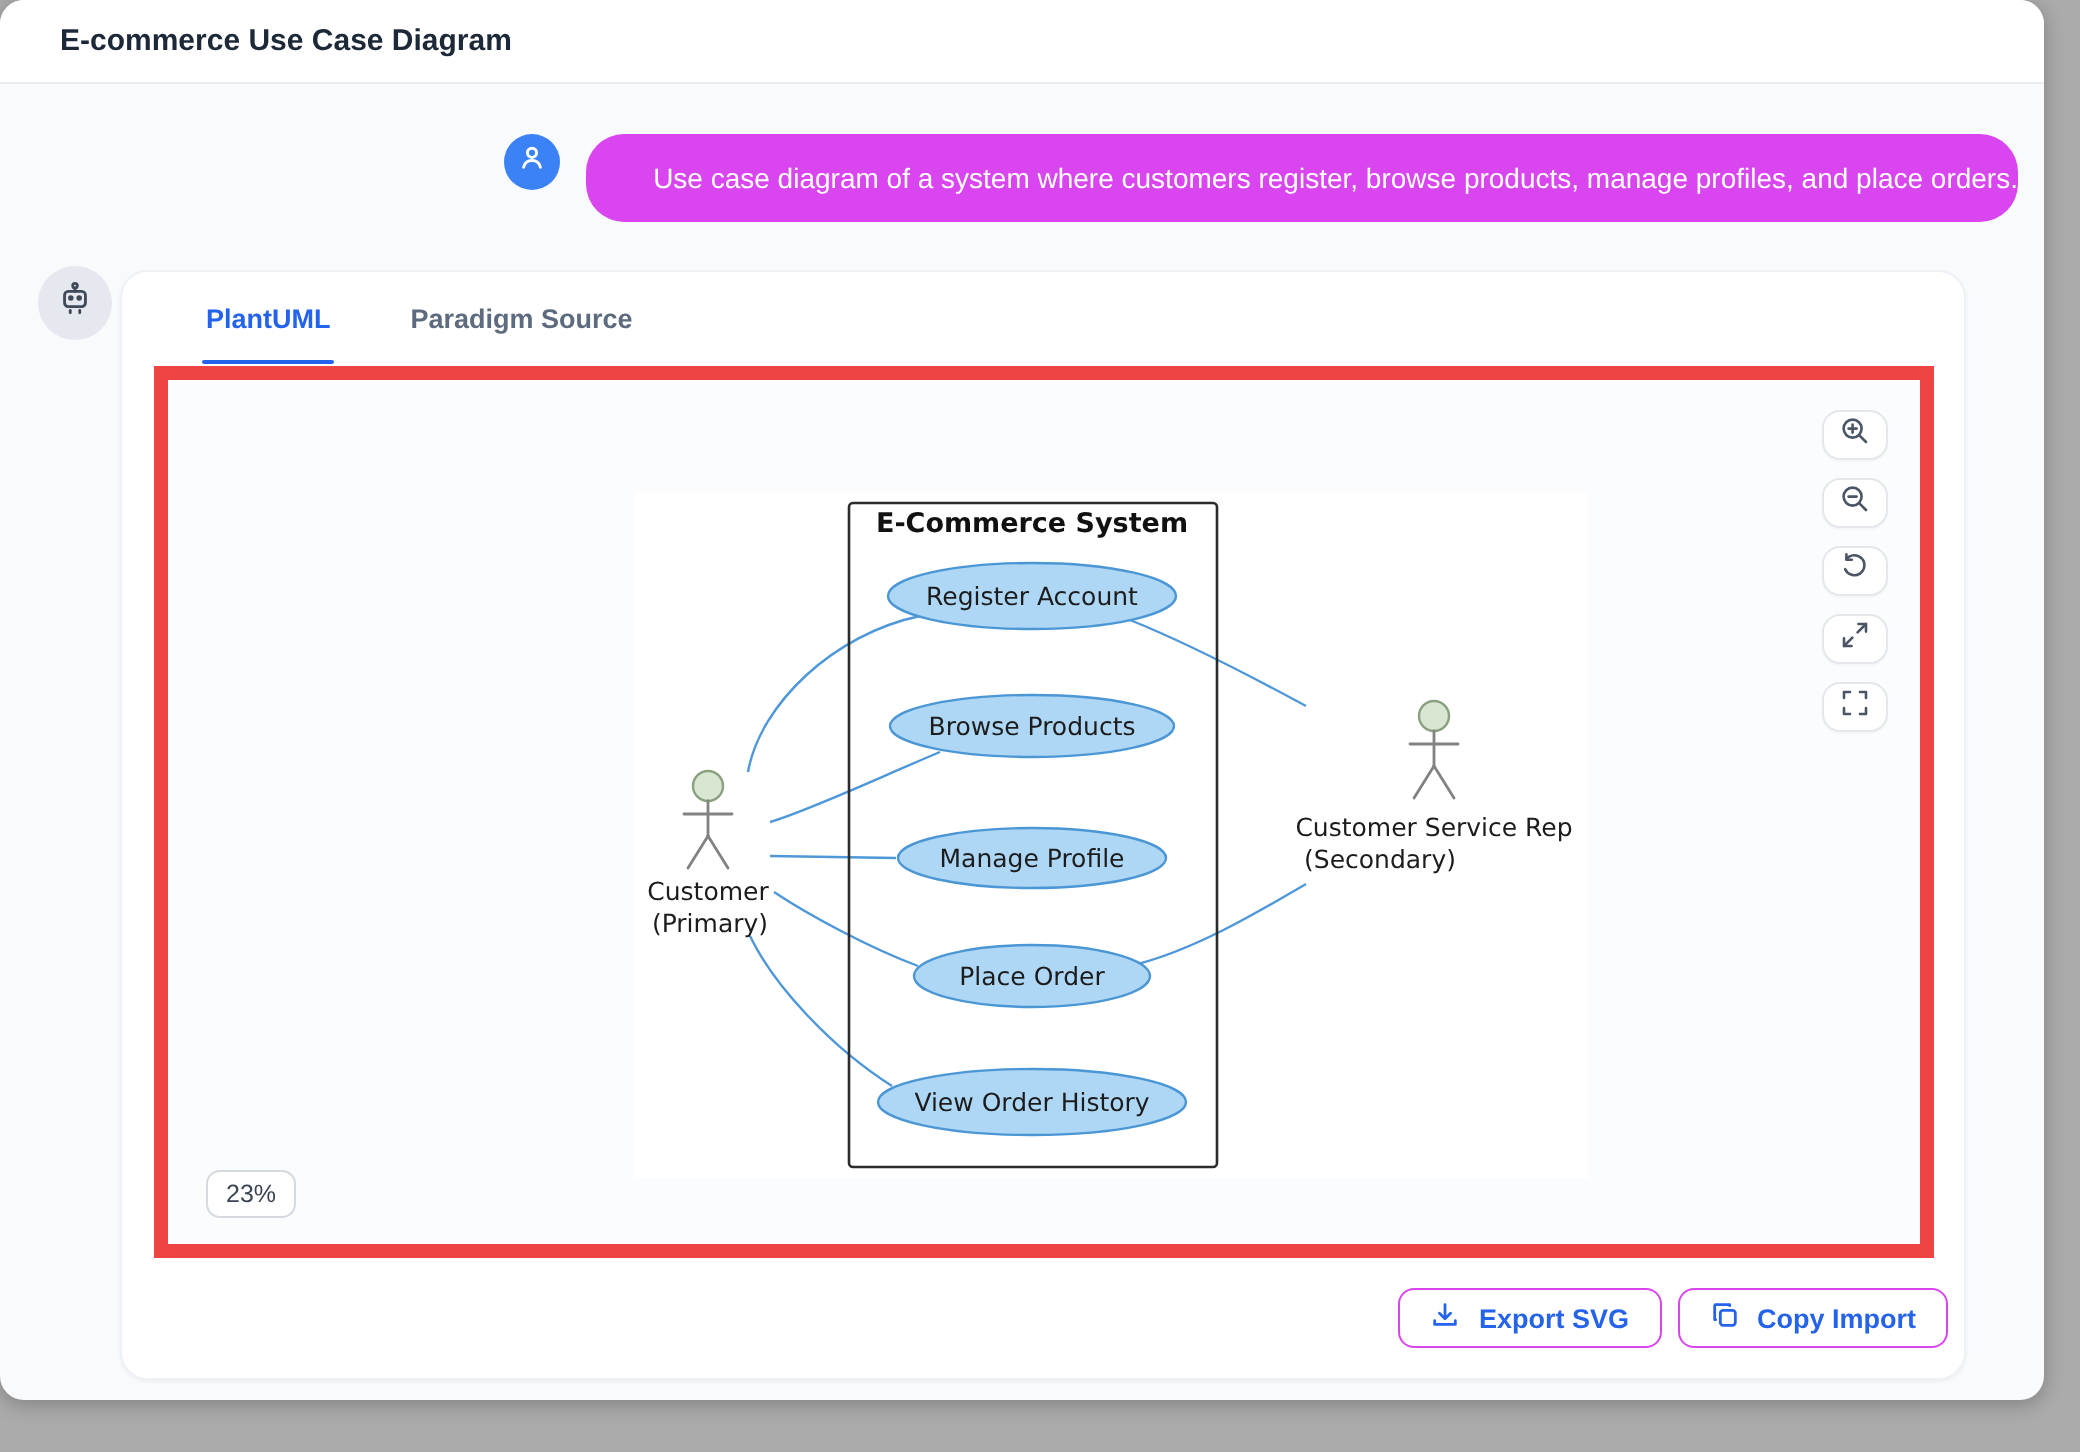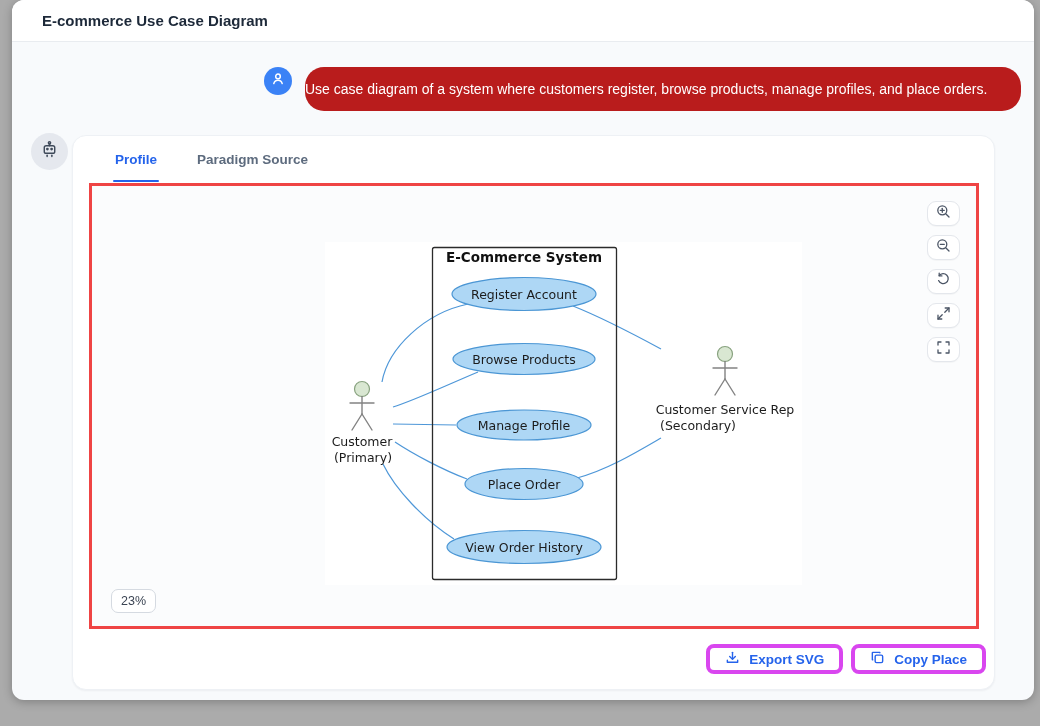--- a/index.html
+++ b/index.html
@@ -4,39 +4,39 @@
 <style>
   * { margin:0; padding:0; box-sizing:border-box; }
   html,body { width:1040px; height:726px; }
   body {
     background:#ababab;
     font-family:"Liberation Sans", sans-serif;
     position:relative;
     overflow:hidden;
   }
   .window {
-    position:absolute; left:12px; top:0; width:1022px; height:700px;
+    position:absolute; left:0; top:0; width:1022px; height:700px;
     background:#f8fafc; border-radius:12px; overflow:hidden;
     box-shadow:0 2px 10px rgba(0,0,0,.25);
   }
   .app-header {
     height:42px; background:#ffffff; border-bottom:1px solid #e9ecf0;
     display:flex; align-items:center; padding-left:30px;
   }
   .app-title { font-size:15px; font-weight:700; color:#1d2939; }
 
   
   .user-avatar {
     position:absolute; left:252px; top:67px; width:28px; height:28px;
     border-radius:50%; background:#3b82f6; display:flex; align-items:center; justify-content:center;
   }
   .user-bubble {
     position:absolute; left:293px; top:67px; width:716px; height:44px;
-    background:#b91c1c; border-radius:19px; color:#ffffff;
-    display:flex; align-items:center; justify-content:flex-start;
+    background:#d946ef; border-radius:19px; color:#ffffff;
+    display:flex; align-items:center; justify-content:flex-end;
     font-size:14px; font-weight:500; white-space:nowrap; overflow:hidden;
   }
   .bot-avatar {
     position:absolute; left:19px; top:133px; width:37px; height:37px;
     border-radius:50%; background:#e5e8ee; display:flex; align-items:center; justify-content:center;
     color:#3f4a5a;
   }
 
   
   .card {
@@ -50,21 +50,21 @@
     display:flex; align-items:center; position:relative; cursor:pointer; padding:0 2px;
   }
   .tab.active { color:#2463eb; }
   .tab.active::after {
     content:""; position:absolute; left:0; right:0; bottom:0; height:2px;
     background:#2463eb; border-radius:2px;
   }
 
   .panel {
     position:absolute; left:16px; top:47px; width:890px; height:446px;
-    background:#fbfcfd; border:3px solid #ef4444;text-align:right;
+    background:#fbfcfd; border:7px solid #ef4444;text-align:right;
   }
   .canvas {
     position:absolute; left:233px; top:56px; width:477px; height:343px; background:#ffffff;
   }
   .canvas svg { position:absolute; inset:0; }
 
   .zoom-controls {
     position:absolute; right:16px; top:15px;
     display:flex; flex-direction:column; gap:9px;
   }
@@ -77,21 +77,21 @@
     position:absolute; left:19px; bottom:13px; background:#ffffff;
     border:1px solid #d5dae1; border-radius:7px; padding:4px 9px;
     font-size:12.5px; color:#3b4453;
   }
 
   .footer {
     position:absolute; right:8px; bottom:15px; display:flex; gap:8px;
   }
   .fbtn {
     height:30px; display:inline-flex; align-items:center; gap:9px; padding:0 15px;
-    border:4px solid #d946ef; border-radius:8px; background:#ffffff;
+    border:1px solid #d946ef; border-radius:8px; background:#ffffff;
     color:#2563eb; font-size:13.5px; font-weight:600; cursor:pointer;
   }
   .fbtn svg { flex:0 0 auto; }
 
   
   .dia-text { font-family:"DejaVu Sans", sans-serif; font-size:12.5px; fill:#1c1c1c; }
   .dia-title { font-family:"DejaVu Sans", sans-serif; font-size:13.5px; font-weight:bold; fill:#111111; }
 </style>
 </head>
 <body>
@@ -124,21 +124,21 @@
         <circle cx="12.2" cy="9.5" r="0.7" fill="#3f4a5a"></circle>
         <line x1="7.5" y1="16" x2="7.5" y2="17.3"></line>
         <line x1="12.5" y1="16" x2="12.5" y2="17.3"></line>
       </svg>
     </span>
   </div>
 
   <div class="card">
 
     <div class="tabs">
-      <div class="tab active">Profile</div>
+      <div class="tab active">PlantUML</div>
       <div class="tab">Paradigm Source</div>
     </div>
 
     <div class="panel">
 
       <div class="canvas">
         <svg viewBox="0 0 477 343" width="477" height="343">
 
           <g fill="none" stroke="#4e97d8" stroke-width="1.2">
             <path d="M 57 140 C 63 106, 100 71, 143 62"></path>
@@ -260,18 +260,18 @@
         </span>
         <span>Export SVG</span>
       </button>
       <button class="fbtn">
         <span>
           <svg width="15" height="15" viewBox="0 0 16 16" fill="none" stroke="#2563eb" stroke-width="1.5" stroke-linecap="round" stroke-linejoin="round">
             <rect x="5.5" y="5.5" width="8" height="8" rx="1.5"></rect>
             <path d="M3 10.5 H 2.5 V 3 A 0.5 0.5 0 0 1 3 2.5 H 10.5 V 3"></path>
           </svg>
         </span>
-        <span>Copy Place</span>
+        <span>Copy Import</span>
       </button>
     </div>
 
   </div>
 </div>
 
 </body></html>

